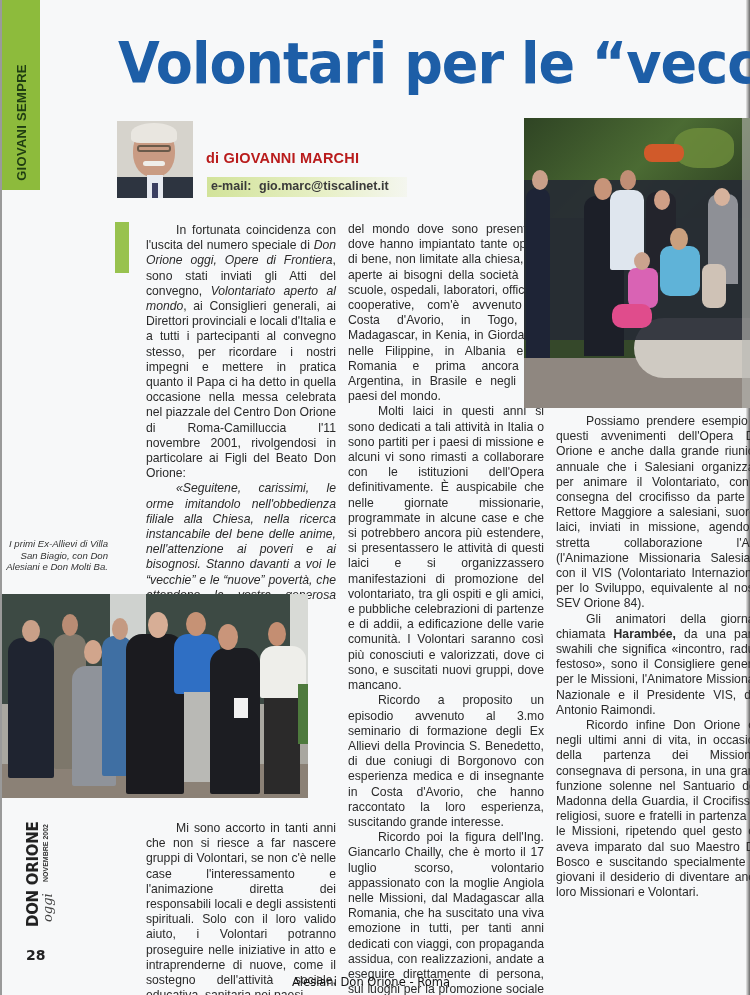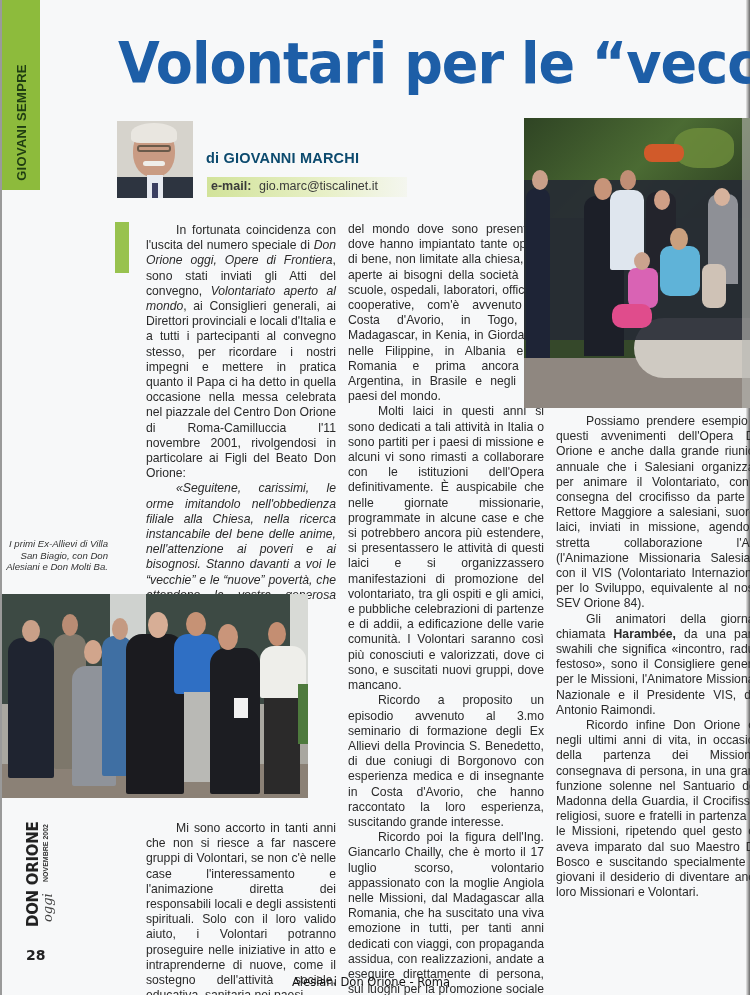--- a/index.html
+++ b/index.html
@@ -36,28 +36,28 @@
   }
   .author-photo .head { position: absolute; left: 16px; top: 4px; width: 42px; height: 52px; border-radius: 50% 50% 45% 45%; background: #c99b83; }
   .author-photo .hair { position: absolute; left: 14px; top: 2px; width: 46px; height: 20px; border-radius: 50% 50% 20% 20%; background: #e9e6e0; }
   .author-photo .glasses { position: absolute; left: 20px; top: 24px; width: 34px; height: 7px; border: 2px solid #6a5a4a; border-radius: 3px; box-sizing: border-box; }
   .author-photo .mustache { position: absolute; left: 26px; top: 40px; width: 22px; height: 5px; background: #efeeea; border-radius: 3px; }
   .author-photo .suit { position: absolute; left: 0; top: 56px; width: 76px; height: 24px; background: #2d3440; }
   .author-photo .shirt { position: absolute; left: 30px; top: 54px; width: 16px; height: 24px; background: #e7eaf0; }
   .author-photo .tie { position: absolute; left: 35px; top: 62px; width: 6px; height: 16px; background: #3a3e60; }
   .byline {
     position: absolute; left: 206px; top: 150px;
-    font-weight: bold; font-size: 14.5px; color: #0c4a6e; letter-spacing: 0.2px;
+    font-weight: bold; font-size: 14.5px; color: #b91c1c; letter-spacing: 0.2px;
   }
   .email-bar {
     position: absolute; left: 207px; top: 177px; width: 200px; height: 20px;
     background: linear-gradient(to right, #d2e39a 0%, #e8f0c8 60%, #f4f6ef 100%);
   }
   .email-bar .email-label { position: absolute; left: 4px; top: 2px; font-weight: bold; font-size: 12.5px; color: #3a3a3a; }
-  .email-bar .email-value { position: absolute; left: 52px; top: 2px; font-weight: normal; font-size: 12.5px; color: #3a3a3a; }
+  .email-bar .email-value { position: absolute; left: 52px; top: 2px; font-weight: bold; font-size: 12.5px; color: #3a3a3a; }
 
   .col {
     position: absolute; font-size: 12.2px; line-height: 15.2px; color: #2a2a2a;
     text-align: justify; hyphens: manual; margin-left: 28px;
   }
   .col p { margin: 0; }
   .col p.indent { text-indent: 30px; }
   .col em { font-style: italic; }
   .col strong { font-weight: bold; }
   .col1 { left: 118px; top: 223px; width: 190px; }

